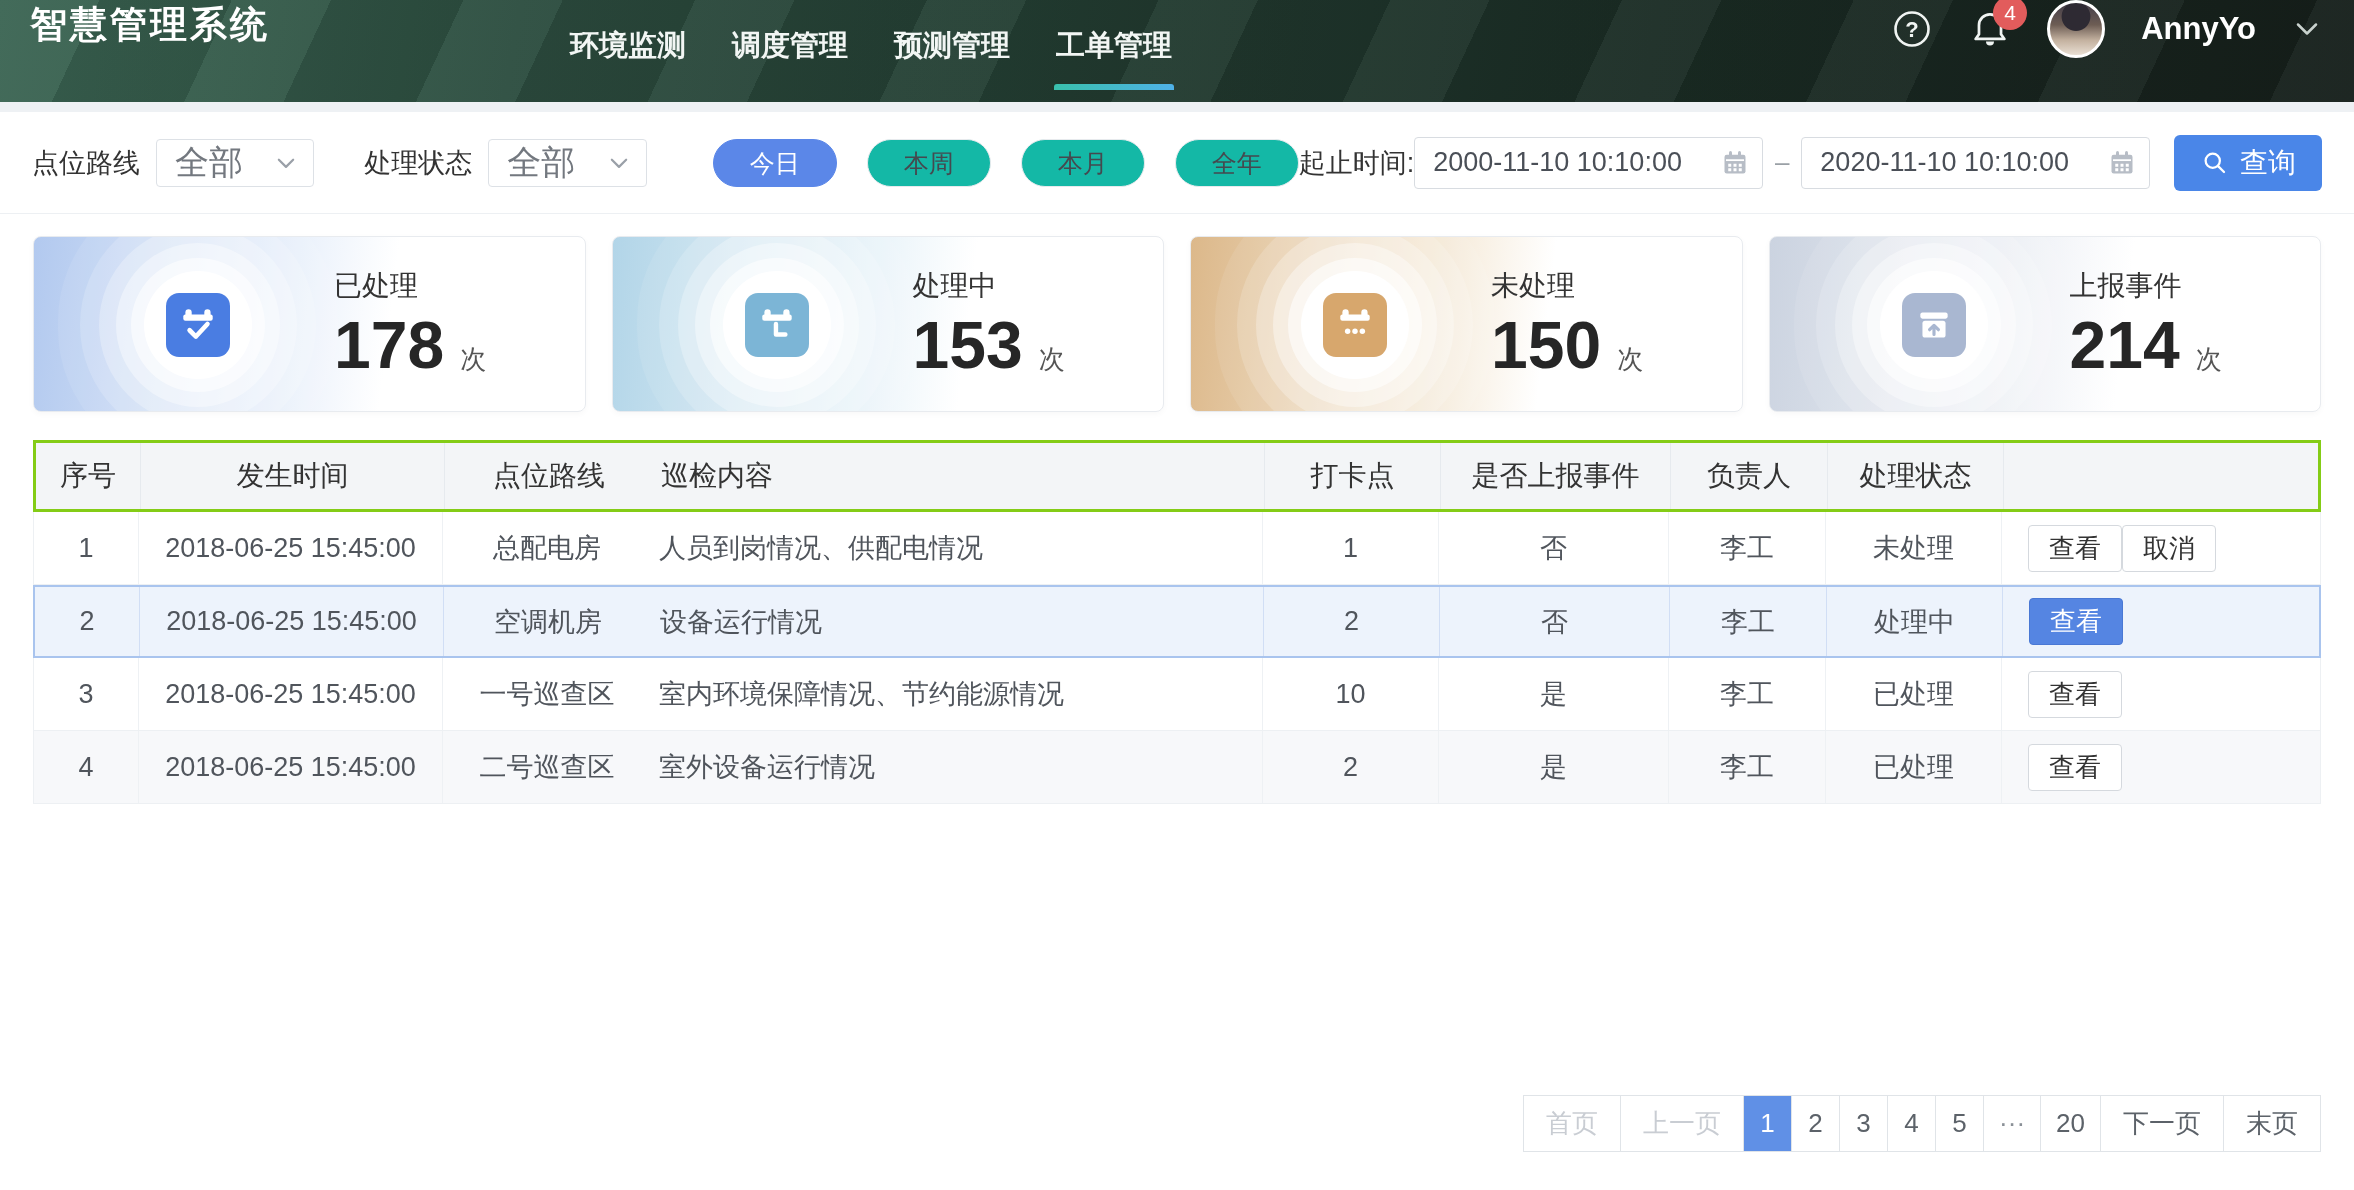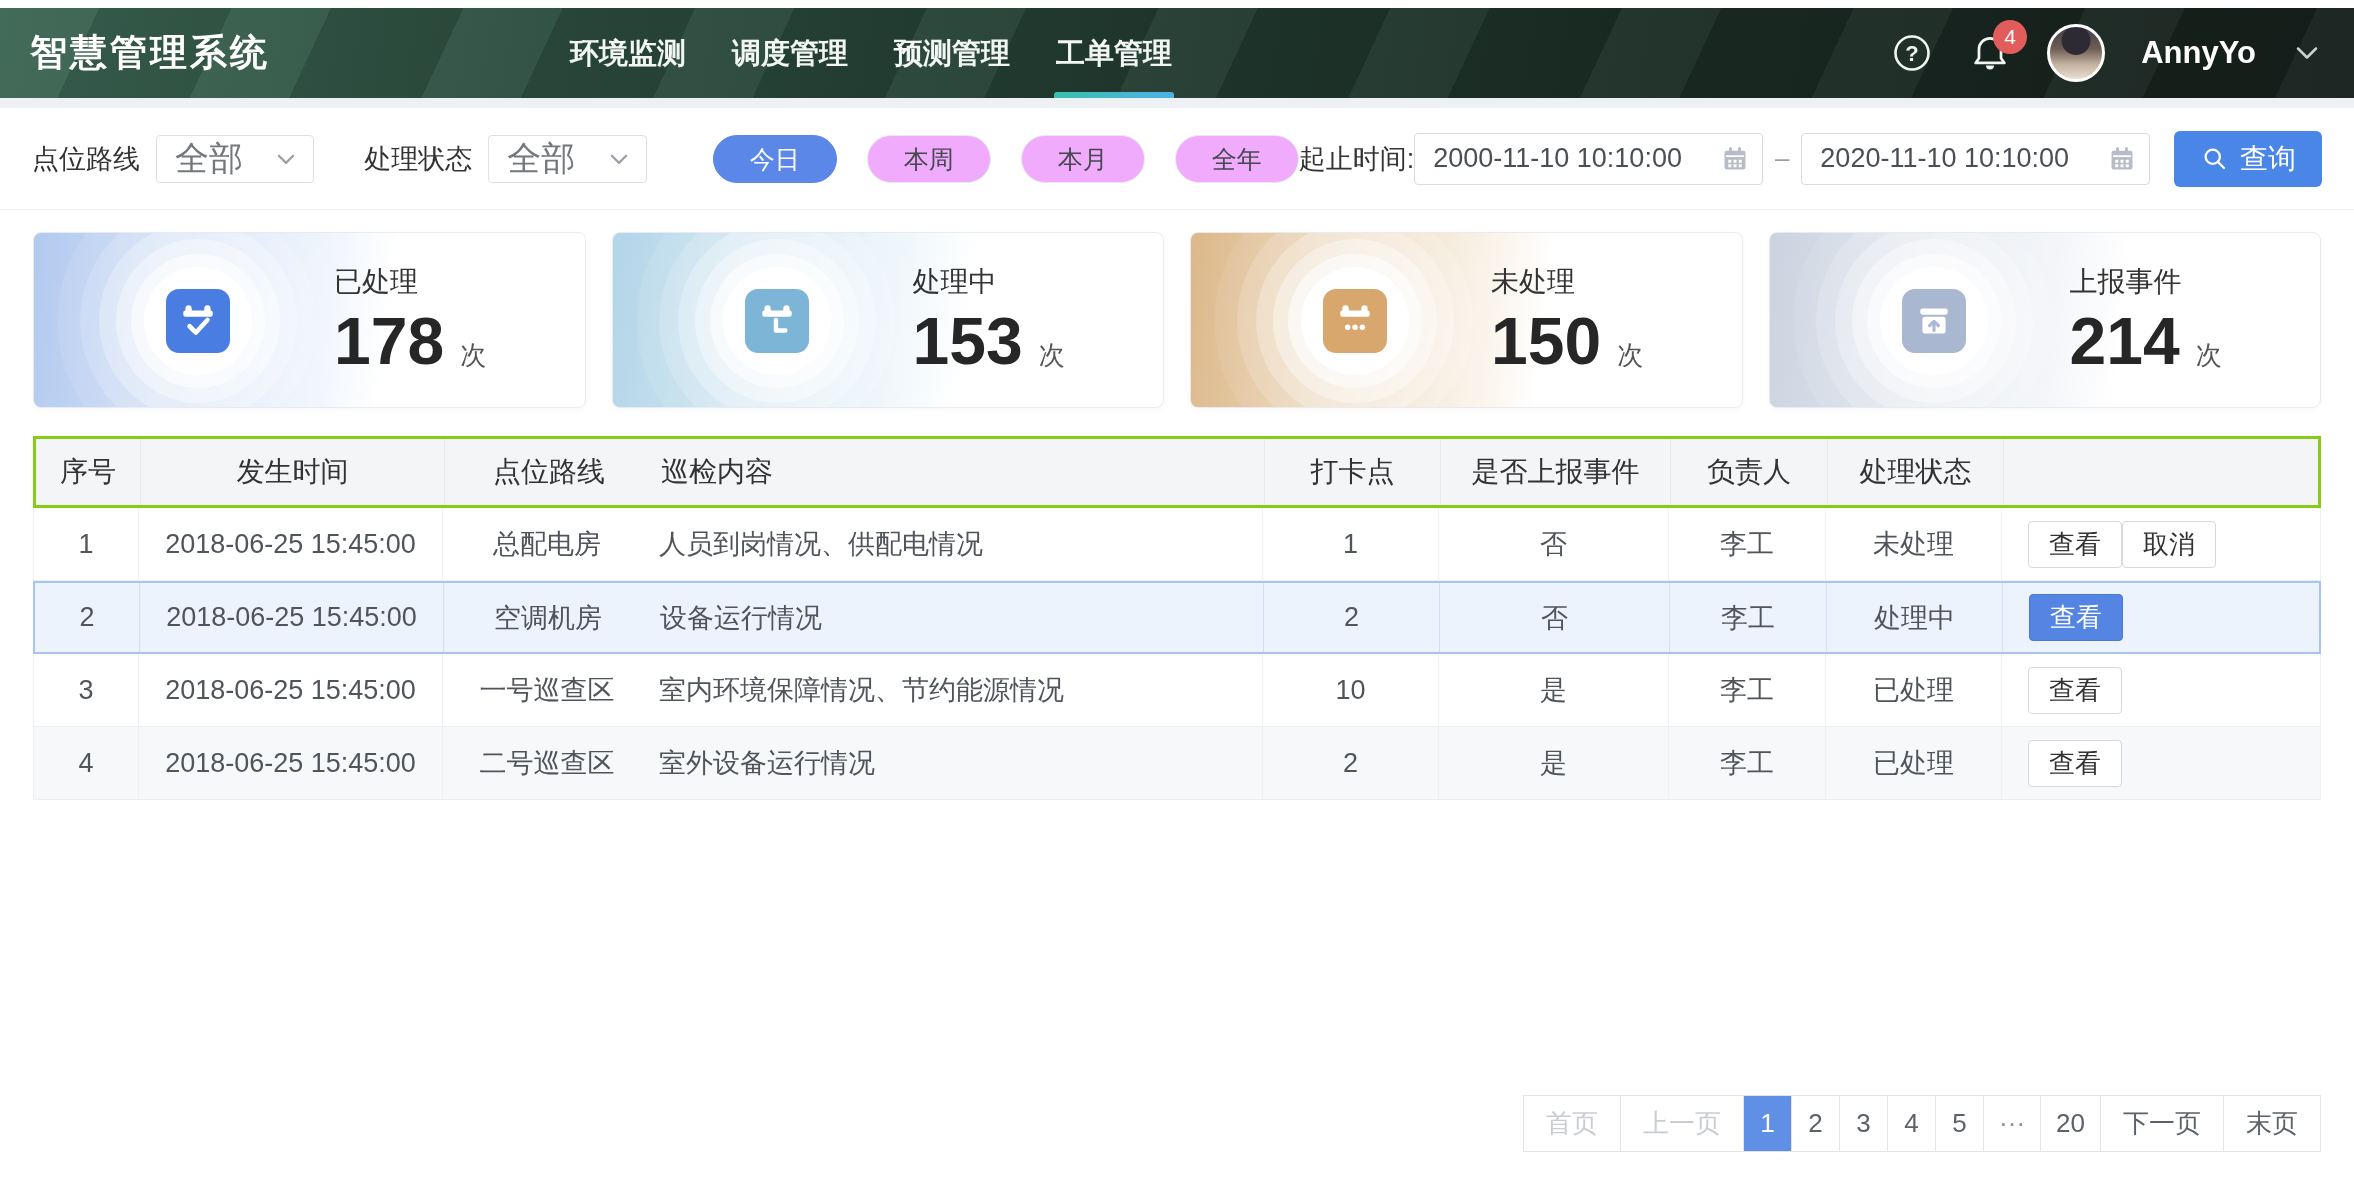--- a/index.html
+++ b/index.html
@@ -1,26 +1,25 @@
 <!DOCTYPE html>
 <html><head>
 <meta charset="utf-8">
 <style>
   * { box-sizing: border-box; margin: 0; padding: 0; }
   html,body { margin:0; background:#fff; }
   body { width:2354px; height:1190px; font-family:"Liberation Sans","DejaVu Sans",sans-serif; position:relative; overflow:hidden; }
 
   
   .topbar {
-    height:90px; display:flex; align-items:center; position:relative;
+    height:102px; display:flex; align-items:flex-start; position:relative;
     background:
       repeating-linear-gradient(115deg, rgba(255,255,255,.035) 0 90px, rgba(0,0,0,.10) 90px 210px),
       linear-gradient(100deg, #3c6654 0%, #2d4e40 22%, #24403495 45%, #1b2d25 70%, #161f1b 100%),
       #223a30;
-    margin-top: 8px;
   }
   .brand { font-size:37px; font-weight:700; color:#fff; margin-left:30px; letter-spacing:3px; }
   .main-nav { display:flex; gap:46px; margin-left:300px; }
   .nav-item { color:#f2f6f4; font-size:29px; font-weight:600; height:90px; line-height:90px; position:relative; cursor:pointer; white-space:nowrap; }
   .nav-item.active::after {
     content:""; position:absolute; left:-2px; right:-2px; bottom:0; height:6px;
     border-radius:3px 3px 0 0;
     background:linear-gradient(90deg,#39c0ac 0%,#4fb1e8 100%);
   }
   .header-right { margin-left:auto; display:flex; align-items:center; gap:36px; margin-right:32px; }
@@ -45,21 +44,21 @@
   .f-label { font-size:27px; color:#333; margin-right:16px; white-space:nowrap; }
   .select {
     width:162px; height:48px; border:1px solid #dde1e6; border-radius:4px; background:#fff;
     display:flex; align-items:center; justify-content:space-between; padding:0 14px 0 18px;
     color:#73787f; font-size:34px; cursor:pointer;
   }
   .f-label.second { margin-left:50px; }
   .pills { display:flex; gap:30px; margin-left:66px; }
   .pill {
     height:48px; line-height:46px; padding:0 36px; border-radius:26px;
-    background:#f0abfc; border:1px solid #e7eaed; color:#45494f; font-size:25px; cursor:pointer; white-space:nowrap;
+    background:#14b8a6; border:1px solid #e7eaed; color:#45494f; font-size:25px; cursor:pointer; white-space:nowrap;
   }
   .pill.active { background:#5b87e8; border-color:#5b87e8; color:#fff; }
   .range-label { margin-left:auto; font-size:27px; color:#333; margin-right:0; white-space:nowrap; }
   .date-input {
     width:358px; height:52px; border:1px solid #d8dce1; border-radius:4px; background:#fff;
     display:flex; align-items:center; justify-content:space-between; padding:0 12px 0 18px;
     color:#4a4f57; font-size:27px; cursor:text; white-space:nowrap;
   }
   .dash { margin:0 12px; color:#9aa0a6; font-size:26px; }
   .search-btn {

